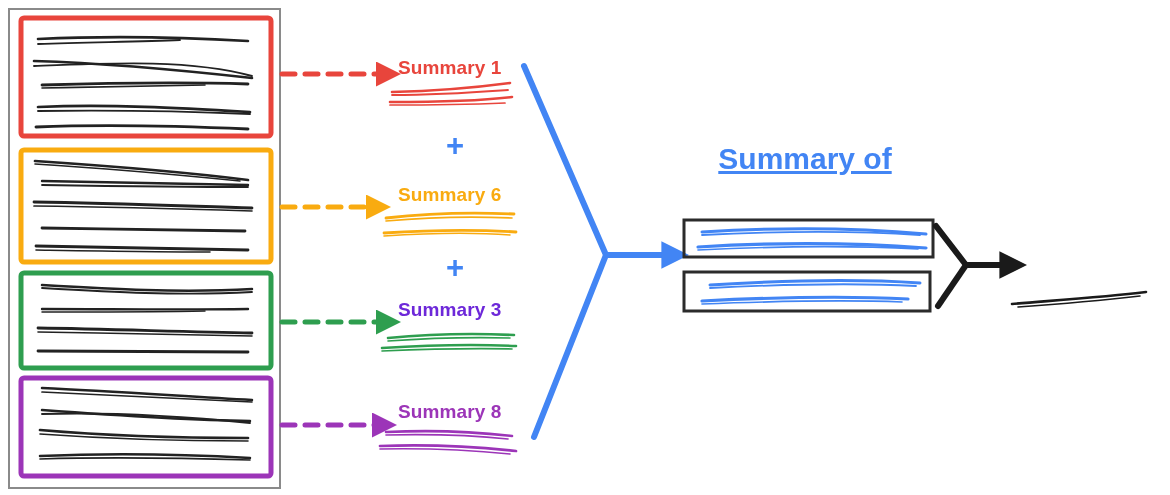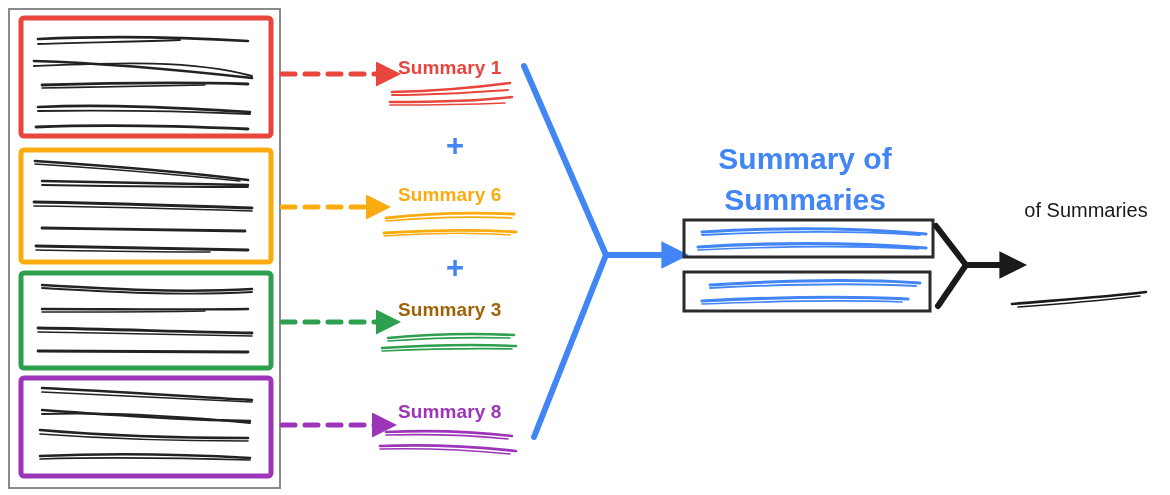--- a/index.html
+++ b/index.html
@@ -2,21 +2,21 @@
 <html><head>
 <meta charset="utf-8">
 <style>
   html,body{margin:0;padding:0;background:#ffffff;}
   body{width:1170px;height:495px;overflow:hidden;
        font-family:"Liberation Sans","DejaVu Sans",sans-serif;}
   #stage{position:relative;width:1014px;height:495px;background:#fff;}
   svg.layer{position:absolute;left:0;top:0;width:1170px;height:495px;}
   .lbl{position:absolute;font-weight:700;white-space:nowrap;}
   .sum-lbl{font-size:19px;letter-spacing:.1px;}
-  .sos-title{font-size:30px;font-weight:700;text-align:center;line-height:41px;color:#4285F4;}
+  .sos-title{font-size:30px;font-weight:700;text-align:center;line-height:41px;color:#4285F4;text-decoration:underline;}
   .final-lbl{font-size:20px;font-weight:400;text-align:center;line-height:29px;color:#1a1a1a;
              font-family:"Liberation Sans","DejaVu Sans",sans-serif;}
 </style>
 </head>
 <body>
 
 <div id="stage">
 
   <svg class="layer" viewBox="0 0 1170 495">
     <defs>
@@ -161,28 +161,26 @@
     </g>
 
     <g fill="none" stroke="#1a1a1a" stroke-linecap="round">
       <path d="M1012,304 C1060,300 1105,297 1146,292" stroke-width="2.6"></path>
       <path d="M1018,307 C1060,304 1105,300 1140,296" stroke-width="1.6"></path>
     </g>
   </svg>
 
   <div class="lbl sum-lbl" style="left:398px;top:57px;color:#E8453C;">Summary 1</div>
   <div class="lbl sum-lbl" style="left:398px;top:184px;color:#F9AB10;">Summary 6</div>
-  <div class="lbl sum-lbl" style="left:398px;top:299px;color:#a16207;">Summary 3</div>
+  <div class="lbl sum-lbl" style="left:398px;top:299px;color:#6d28d9;">Summary 3</div>
   <div class="lbl sum-lbl" style="left:398px;top:401px;color:#9C35B8;">Summary 8</div>
 
   <div class="lbl" style="left:446px;top:128px;font-size:31px;color:#4285F4;">+</div>
   <div class="lbl" style="left:446px;top:250px;font-size:31px;color:#4285F4;">+</div>
 
   <div style="position:absolute;left:705px;top:138px;width:200px;" class="sos-title">
     <div>Summary of</div>
-    <div>Summaries</div>
   </div>
 
   <div style="position:absolute;left:1012px;top:196px;width:148px;" class="final-lbl">
-    <div>of Summaries</div>
   </div>
 
 </div>
 
 </body></html>

